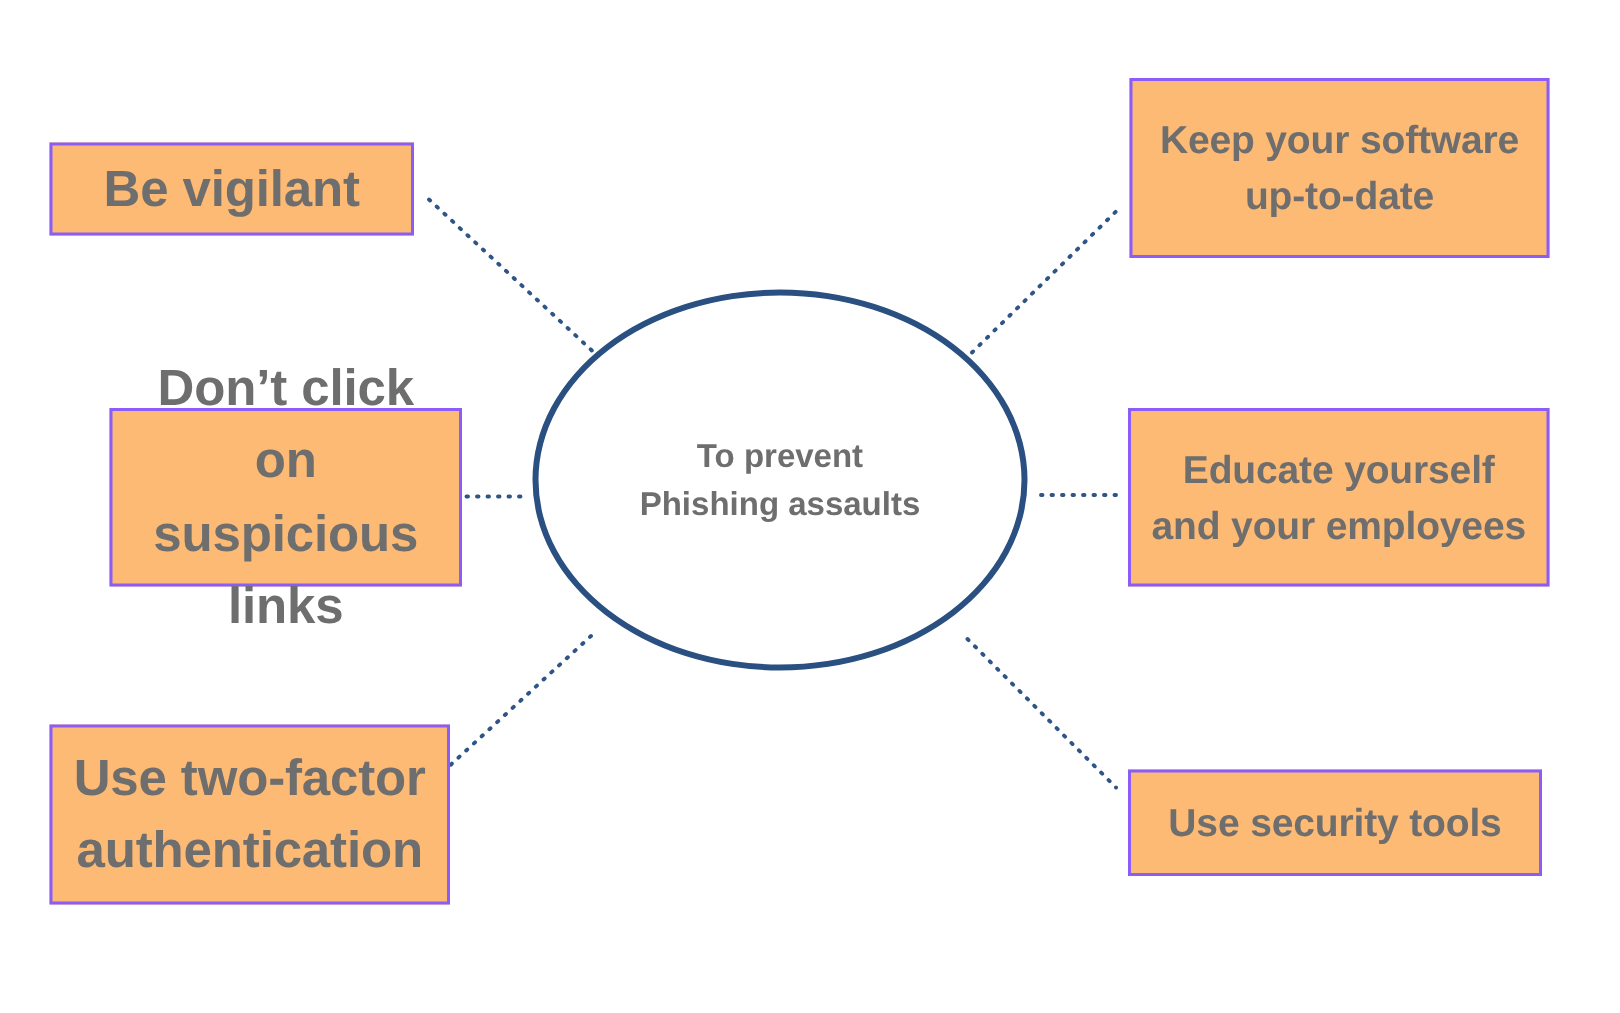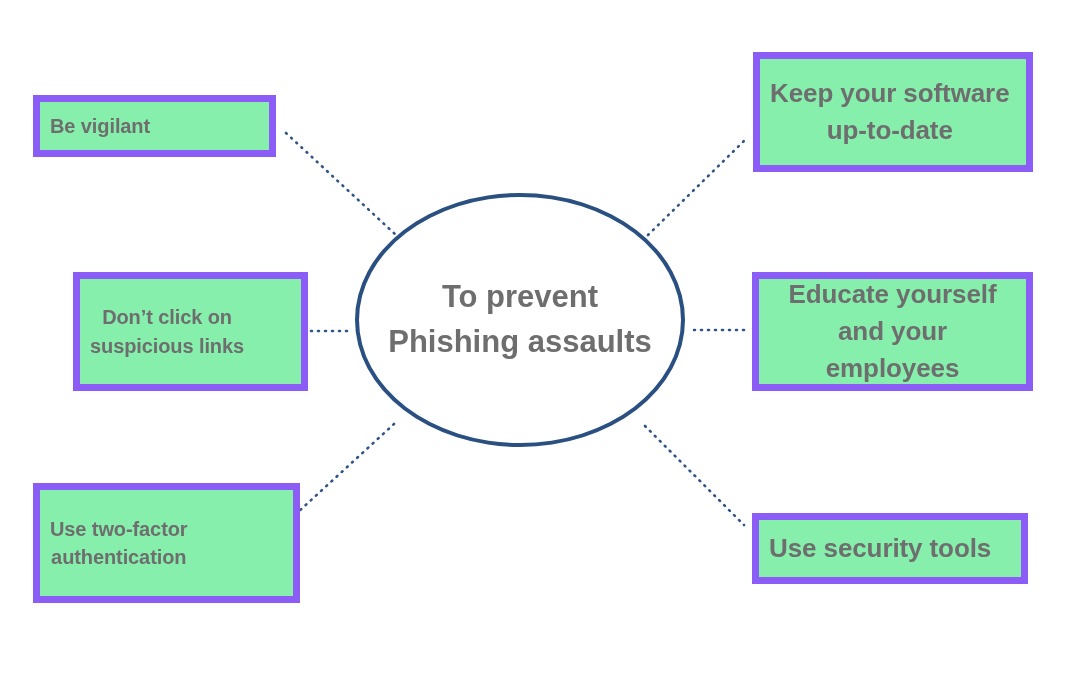--- a/index.html
+++ b/index.html
@@ -22,30 +22,31 @@
     position: absolute;
     left: 0;
     top: 0;
     width: 1080px;
     height: 675px;
     pointer-events: none;
   }
   .node-box {
     position: absolute;
     box-sizing: border-box;
-    border: 7px solid #8b5cf6;
-    background: #86efac;
+    border: 2px solid #8b5cf6;
+    background: #fdba74;
     display: flex;
     align-items: center;
+    justify-content: center;
     text-align: center;
   }
   .node-label {
     color: #6E6E6E;
     font-weight: bold;
-    font-size: 20px;
+    font-size: 34px;
     line-height: 1.42;
     letter-spacing: -0.1px;
     white-space: pre-line;
     padding: 0 10px;
   }
   
   #box-be-vigilant      { left: 33px;  top: 95px;  width: 243px; height: 62px; }
   #box-dont-click       { left: 33px;  top: 272px; width: 235px; height: 119px; margin-left: 40px; }
   #box-two-factor       { left: 33px;  top: 483px; width: 267px; height: 120px; }
   
@@ -67,21 +68,21 @@
     border: 4px solid #2A5081;
     border-radius: 50%;
     background: #ffffff;
     display: flex;
     align-items: center;
     justify-content: center;
   }
   #hub .hub-label {
     color: #6E6E6E;
     font-weight: bold;
-    font-size: 31px;
+    font-size: 22px;
     line-height: 1.45;
     text-align: center;
     white-space: pre-line;
   }
 </style>
 </head>
 <body>
 
 <div id="canvas">
 

